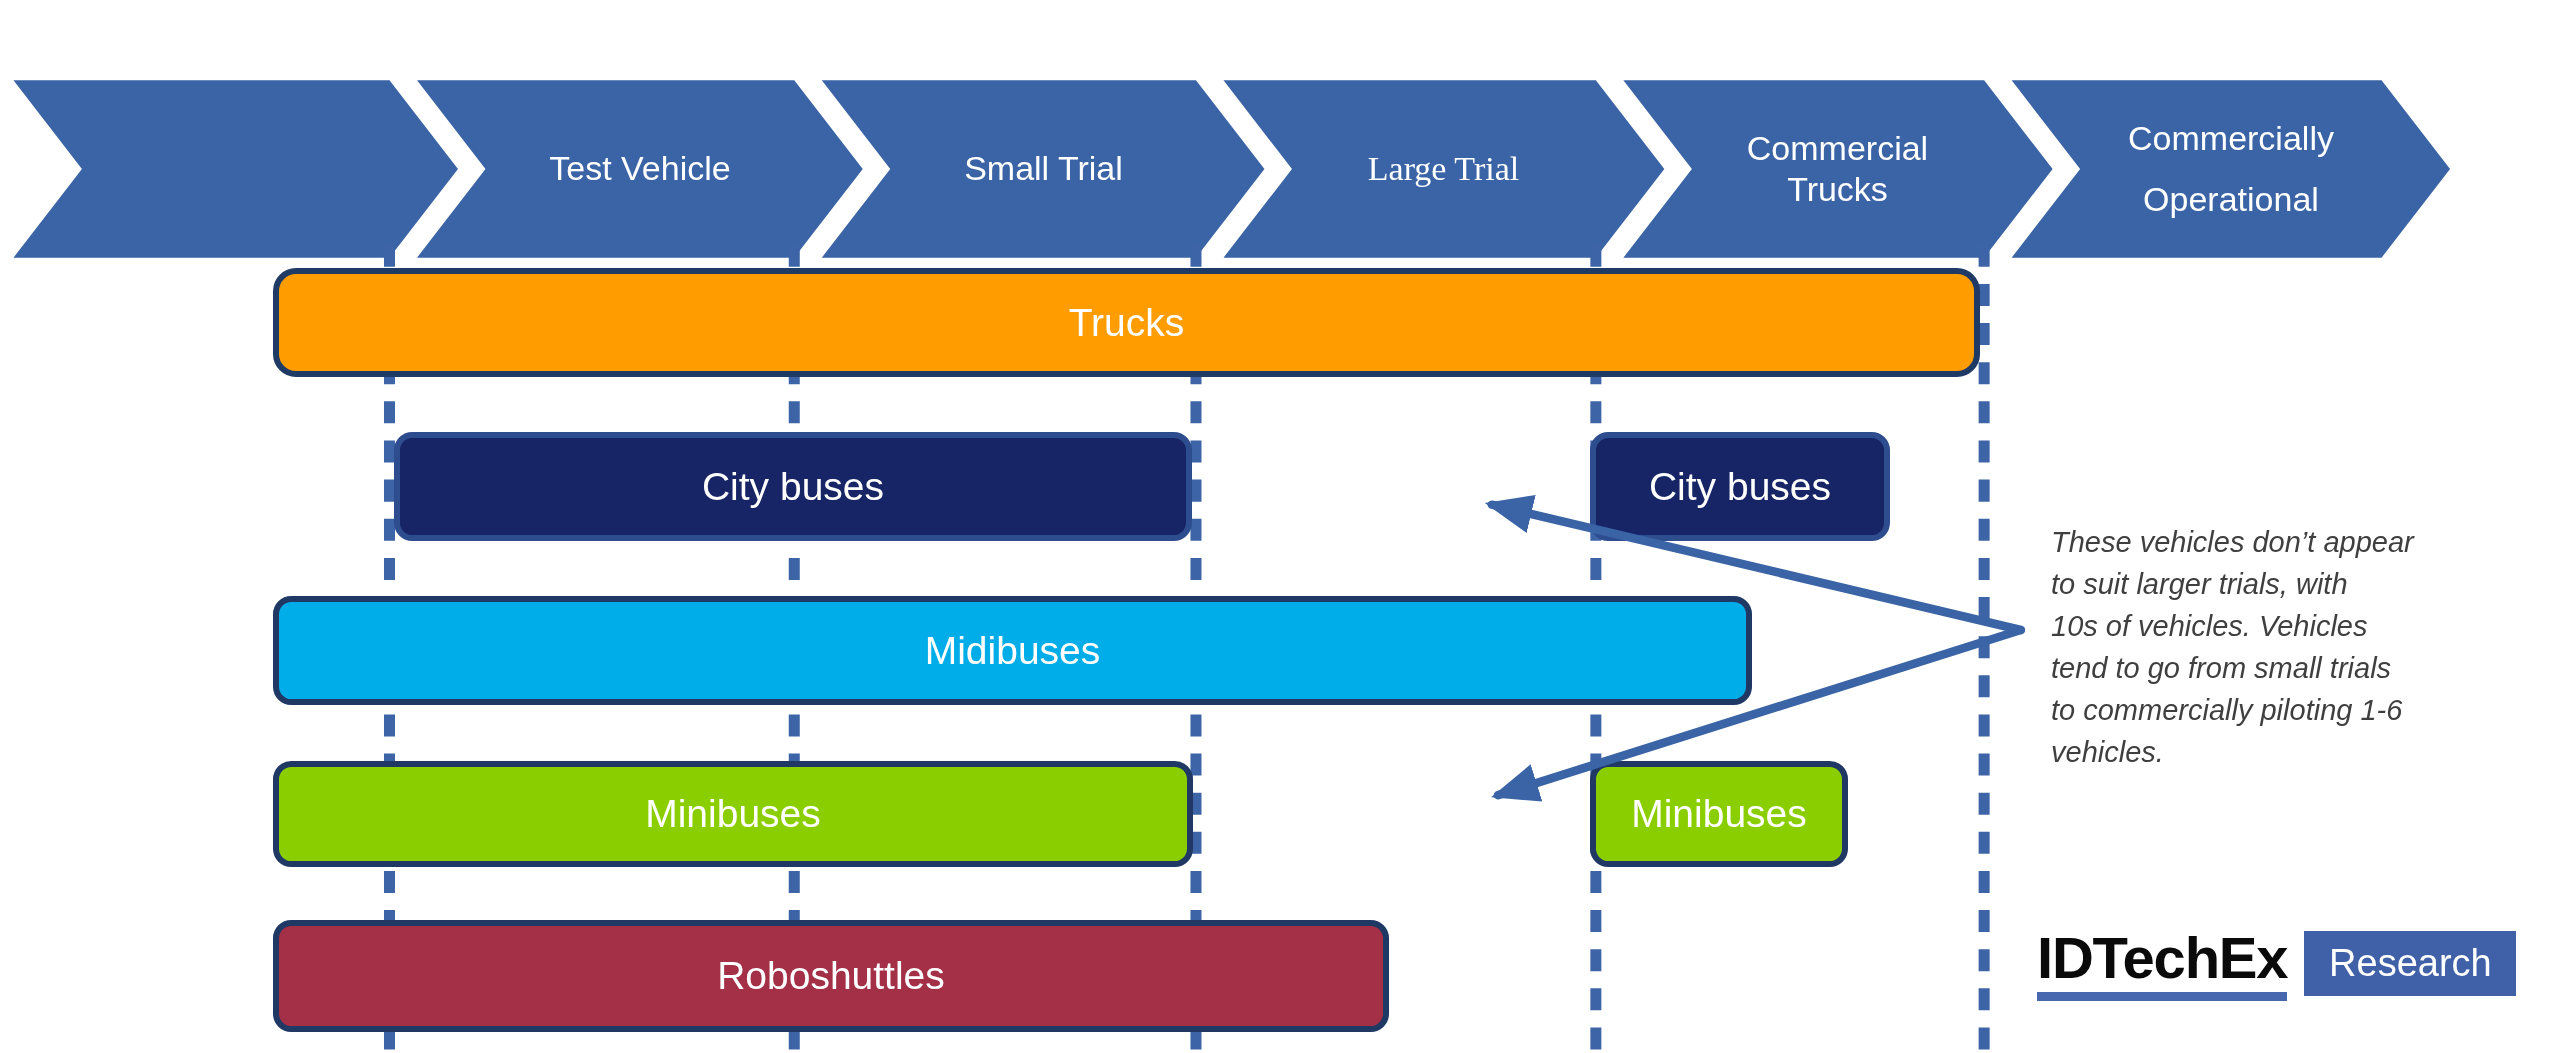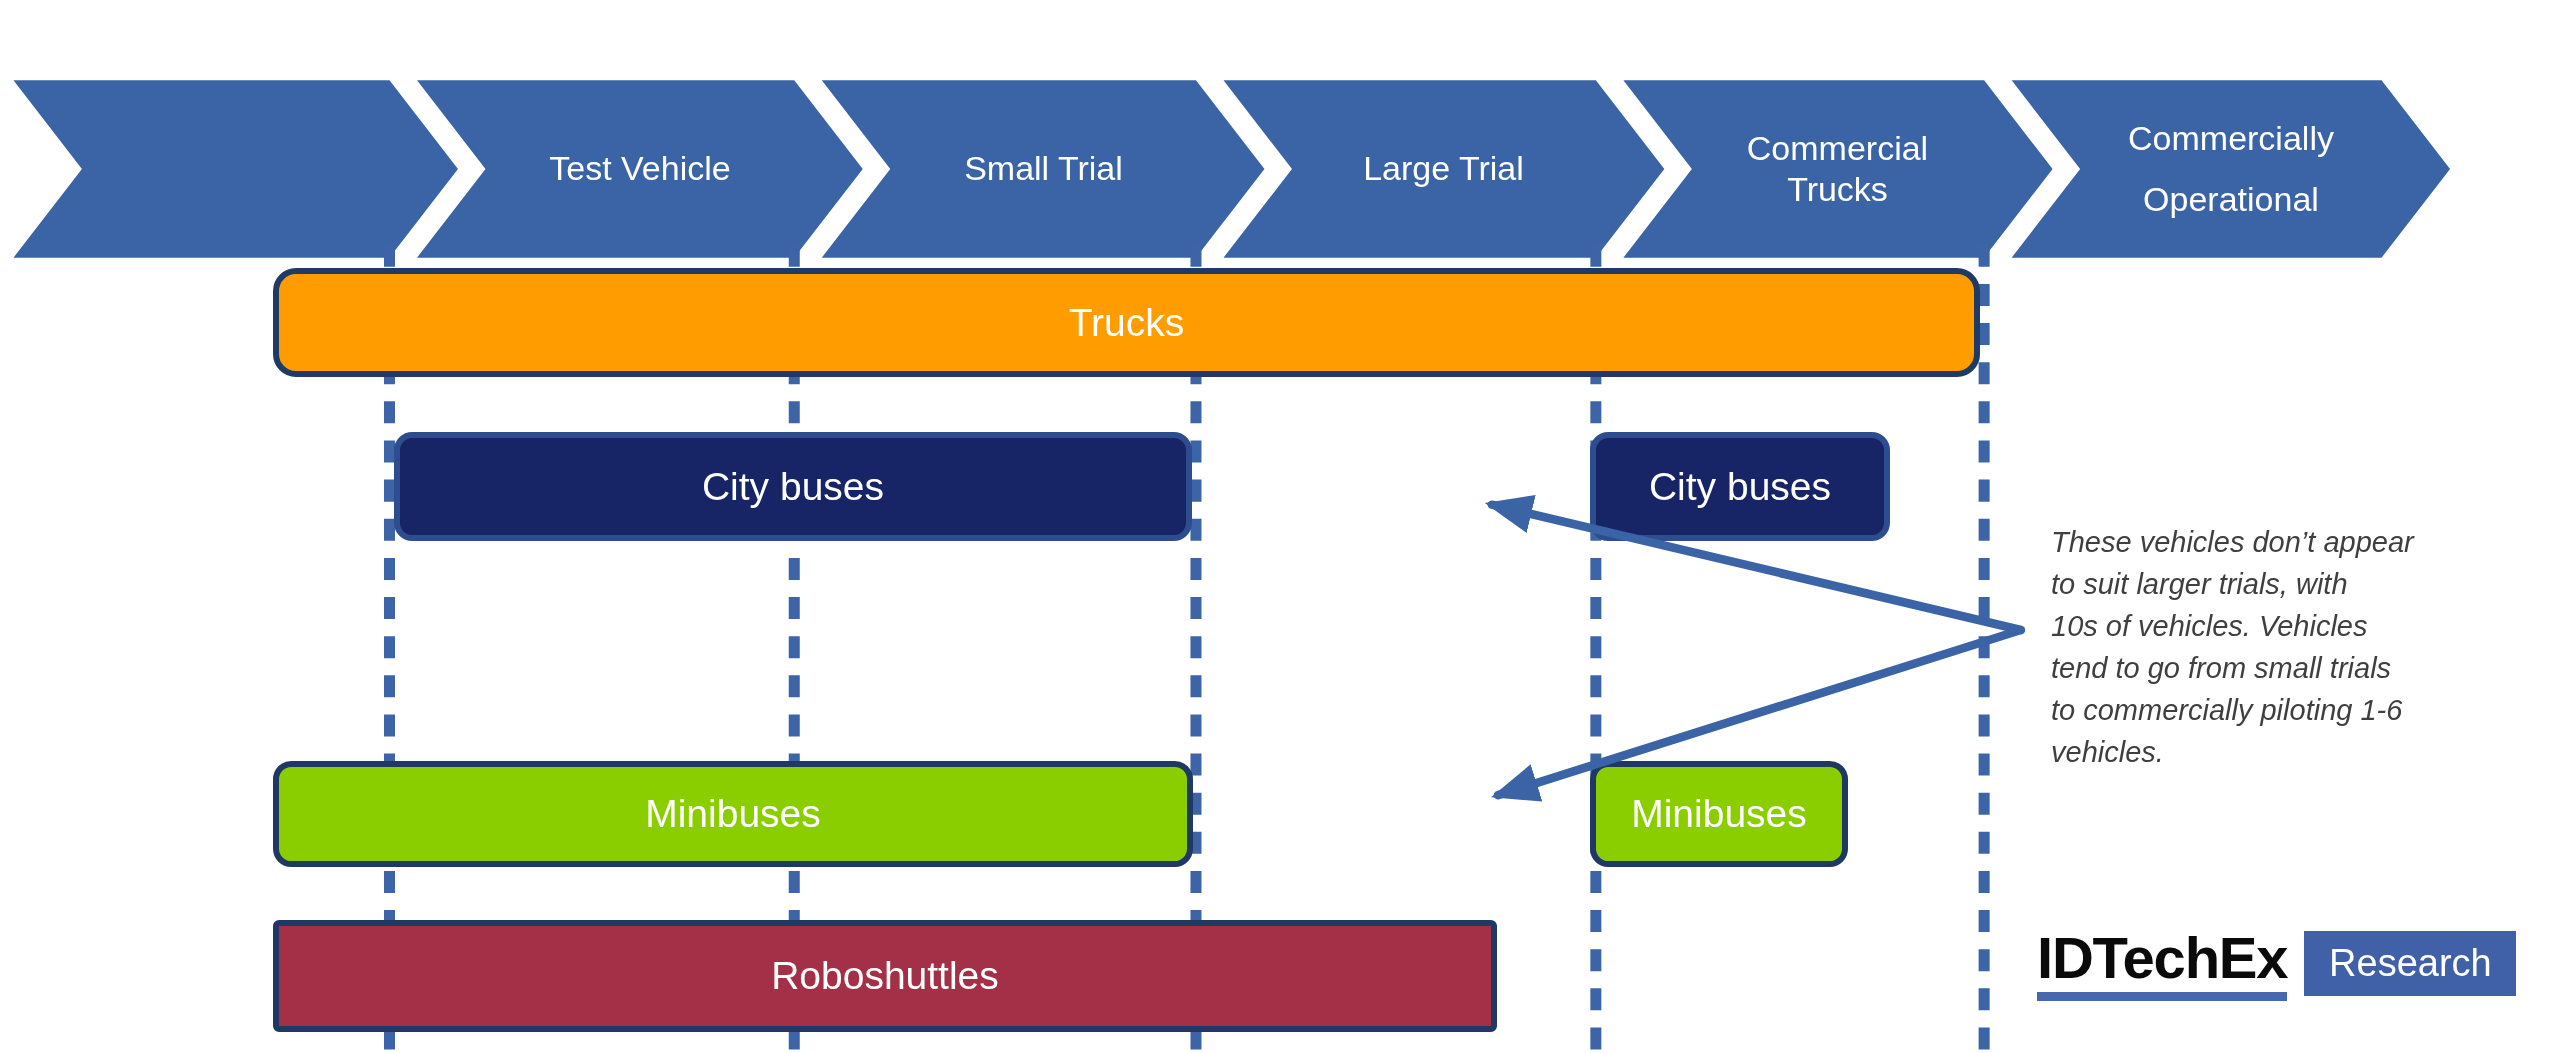--- a/index.html
+++ b/index.html
@@ -132,21 +132,21 @@
   </svg>
 
   <div class="stage-label" style="left:417px;  width:446px;">
     <div>Test Vehicle</div>
     <div></div>
   </div>
   <div class="stage-label" style="left:822px; width:443px;">
     <div>Small Trial</div>
     <div></div>
   </div>
-  <div class="stage-label" style="left:1223px; width:441px;">
+  <div class="stage-label" style="left:1223px; width:441px;font-family:Liberation Serif, serif;">
     <div>Large Trial</div>
     <div></div>
   </div>
   <div class="stage-label" style="left:1623px; width:429px;">
     <div>Commercial</div>
     <div>Trucks</div>
   </div>
   <div class="stage-label" style="left:2012px; width:438px;gap:20px;">
     <div>Commercially</div>
     <div>Operational</div>
@@ -156,29 +156,32 @@
     <span>Trucks</span>
   </div>
 
   <div class="bar bar-city" style="left:394px; top:432px; width:798px; height:109px;">
     <span>City buses</span>
   </div>
   <div class="bar bar-city" style="left:1590px; top:432px; width:300px; height:109px;">
     <span>City buses</span>
   </div>
 
+  <div class="bar bar-midibuses" style="left:273px; top:596px; width:1479px; height:109px;">
+    <span>Midibuses</span>
+  </div>
 
   <div class="bar bar-minibuses" style="left:273px; top:761px; width:920px; height:106px;">
     <span>Minibuses</span>
   </div>
   <div class="bar bar-minibuses" style="left:1590px; top:761px; width:258px; height:106px;">
     <span>Minibuses</span>
   </div>
 
-  <div class="bar bar-roboshuttles" style="left:273px; top:920px; width:1224px; height:112px;border-radius:6px;">
+  <div class="bar bar-roboshuttles" style="left:273px; top:920px; width:1116px; height:112px;">
     <span>Roboshuttles</span>
   </div>
 
   <div id="annotation">
     <div>These vehicles don’t appear</div>
     <div>to suit larger trials, with</div>
     <div>10s of vehicles. Vehicles</div>
     <div>tend to go from small trials</div>
     <div>to commercially piloting 1-6</div>
     <div>vehicles.</div>

